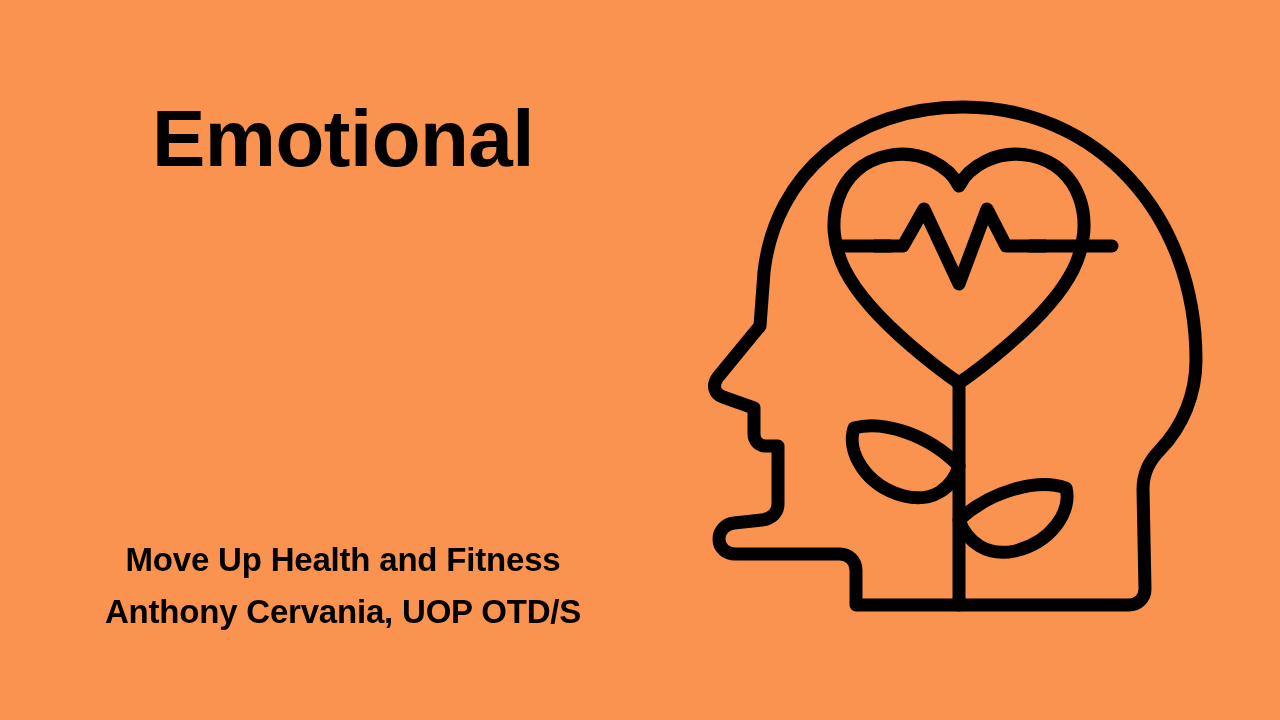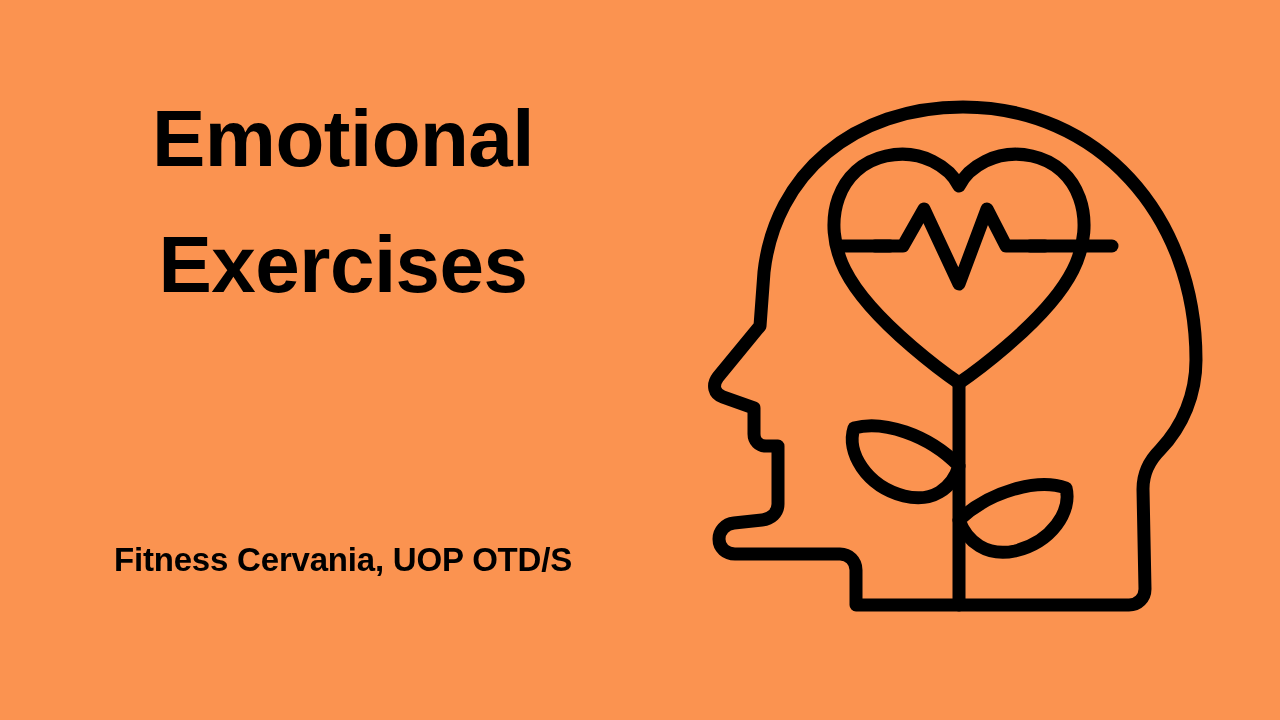--- a/index.html
+++ b/index.html
@@ -87,25 +87,25 @@
 </style>
 </head>
 <body>
 
 <div id="slide" style="background: rgb(251, 147, 80);">
 
   <div id="text-col">
 
     <div id="title-block">
       <span class="title-line">Emotional</span>
-      <span class="title-line">Exercises</span>
     </div>
 
     <div id="subtitle-block">
-      <span class="subtitle-line">Fitness Cervania, UOP OTD/S</span>
+      <span class="subtitle-line">Move Up Health and Fitness</span>
+      <span class="subtitle-line">Anthony Cervania, UOP OTD/S</span>
     </div>
 
   </div>
 
   <div id="art-col">
     <svg viewBox="0 0 600 640" xmlns="http://www.w3.org/2000/svg">
 
       <g fill="none" stroke="#000000" stroke-width="13" stroke-linecap="round" stroke-linejoin="round">
 
         <path d="M 536 326

